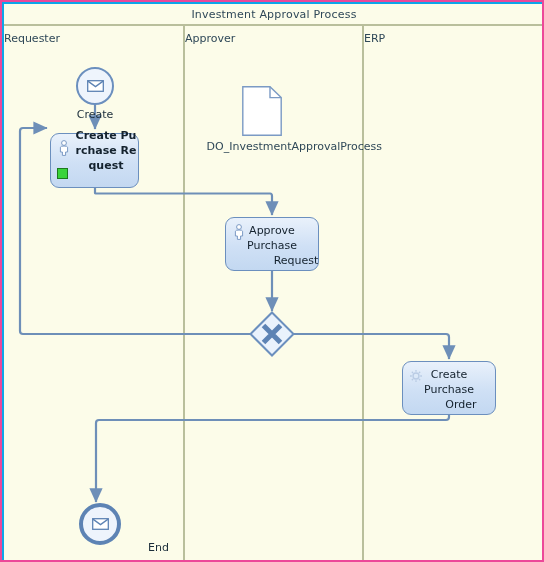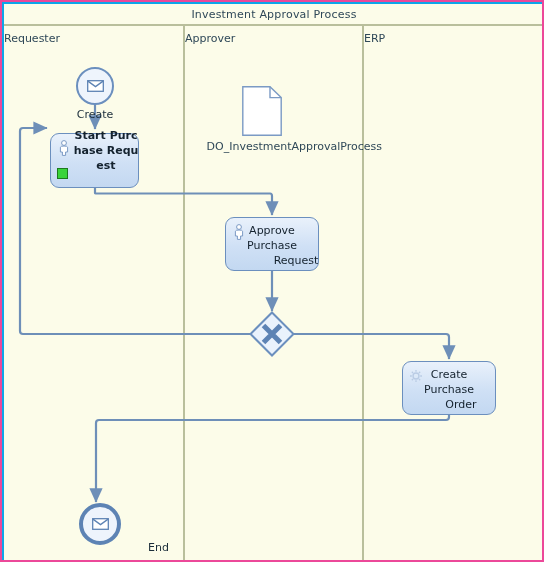--- a/index.html
+++ b/index.html
@@ -146,21 +146,21 @@
       <path d="M0.9,1.1 L8.5,6.6 L16.1,1.1" fill="none" stroke="#5d83b4" stroke-width="1.3"></path>
     </svg>
   </div>
   <div class="event-label" style="left:33px;top:106px;">Create</div>
 
   <div class="task" style="left:48px;top:131px;width:89px;height:55px;">
     <svg class="task-icon" viewBox="0 0 14 16">
       <circle cx="7" cy="3" r="2.4" fill="#ffffff" stroke="#7b9ac4" stroke-width="1"></circle>
       <path d="M3.4,7.2 Q3.4,6 7,6 Q10.6,6 10.6,7.2 L10.6,12 L8.6,12 L8.6,15.4 L5.4,15.4 L5.4,12 L3.4,12 Z" fill="#ffffff" stroke="#7b9ac4" stroke-width="1"></path>
     </svg>
-    <div class="task-text clipped">Start Purchase Request</div>
+    <div class="task-text clipped">Create Purchase Request</div>
     <div class="task-marker"></div>
   </div>
 
   <div class="data-object" style="left:240px;top:84px;">
     <svg width="40" height="50" viewBox="0 0 40 50">
       <path d="M0.8,0.8 L28,0.8 L39.2,11.6 L39.2,49.2 L0.8,49.2 Z" fill="#ffffff" stroke="#7b9ac4" stroke-width="1.4"></path>
       <path d="M28,0.8 L28,11.6 L39.2,11.6" fill="none" stroke="#7b9ac4" stroke-width="1.4"></path>
     </svg>
   </div>
   <div class="data-object-label" style="left:140px;top:138px;">DO_InvestmentApprovalProcess</div>

